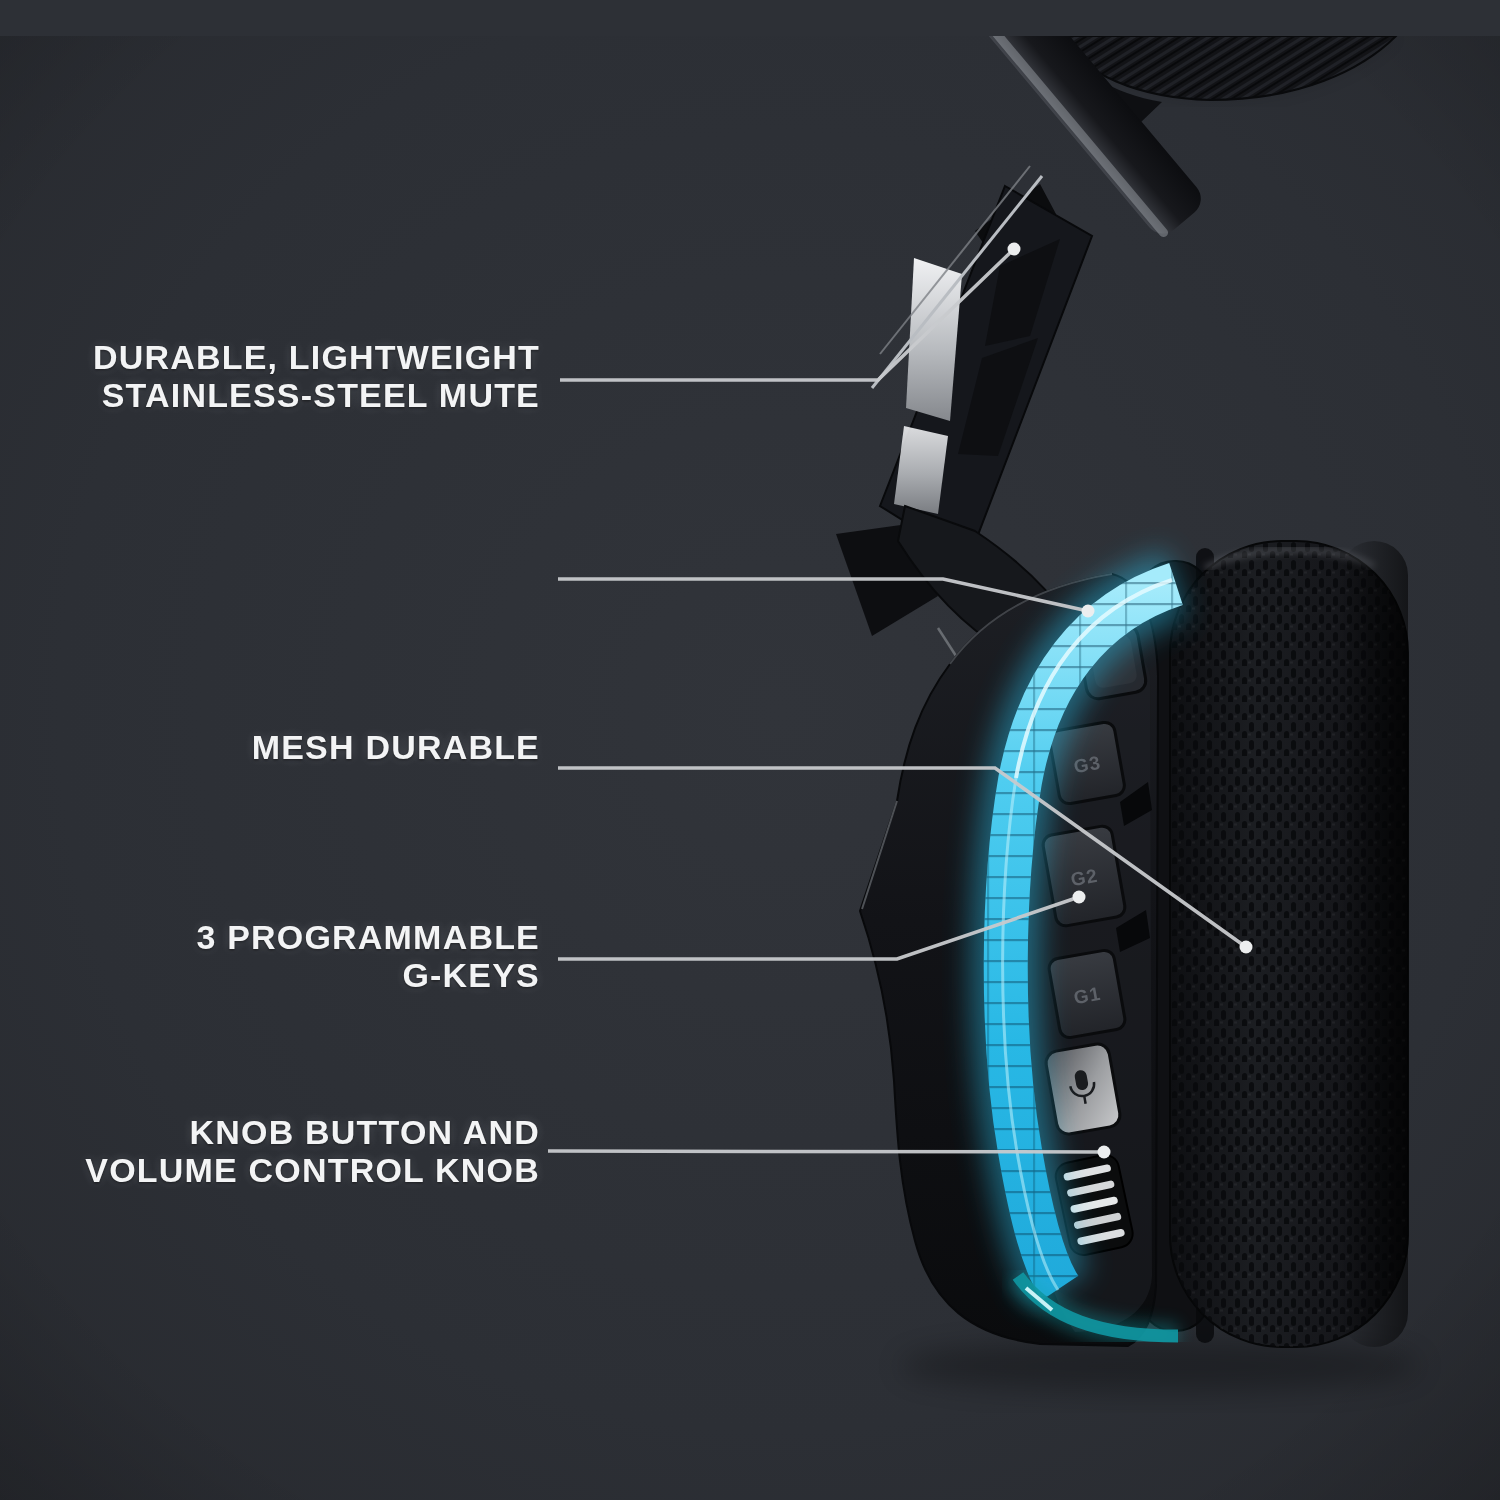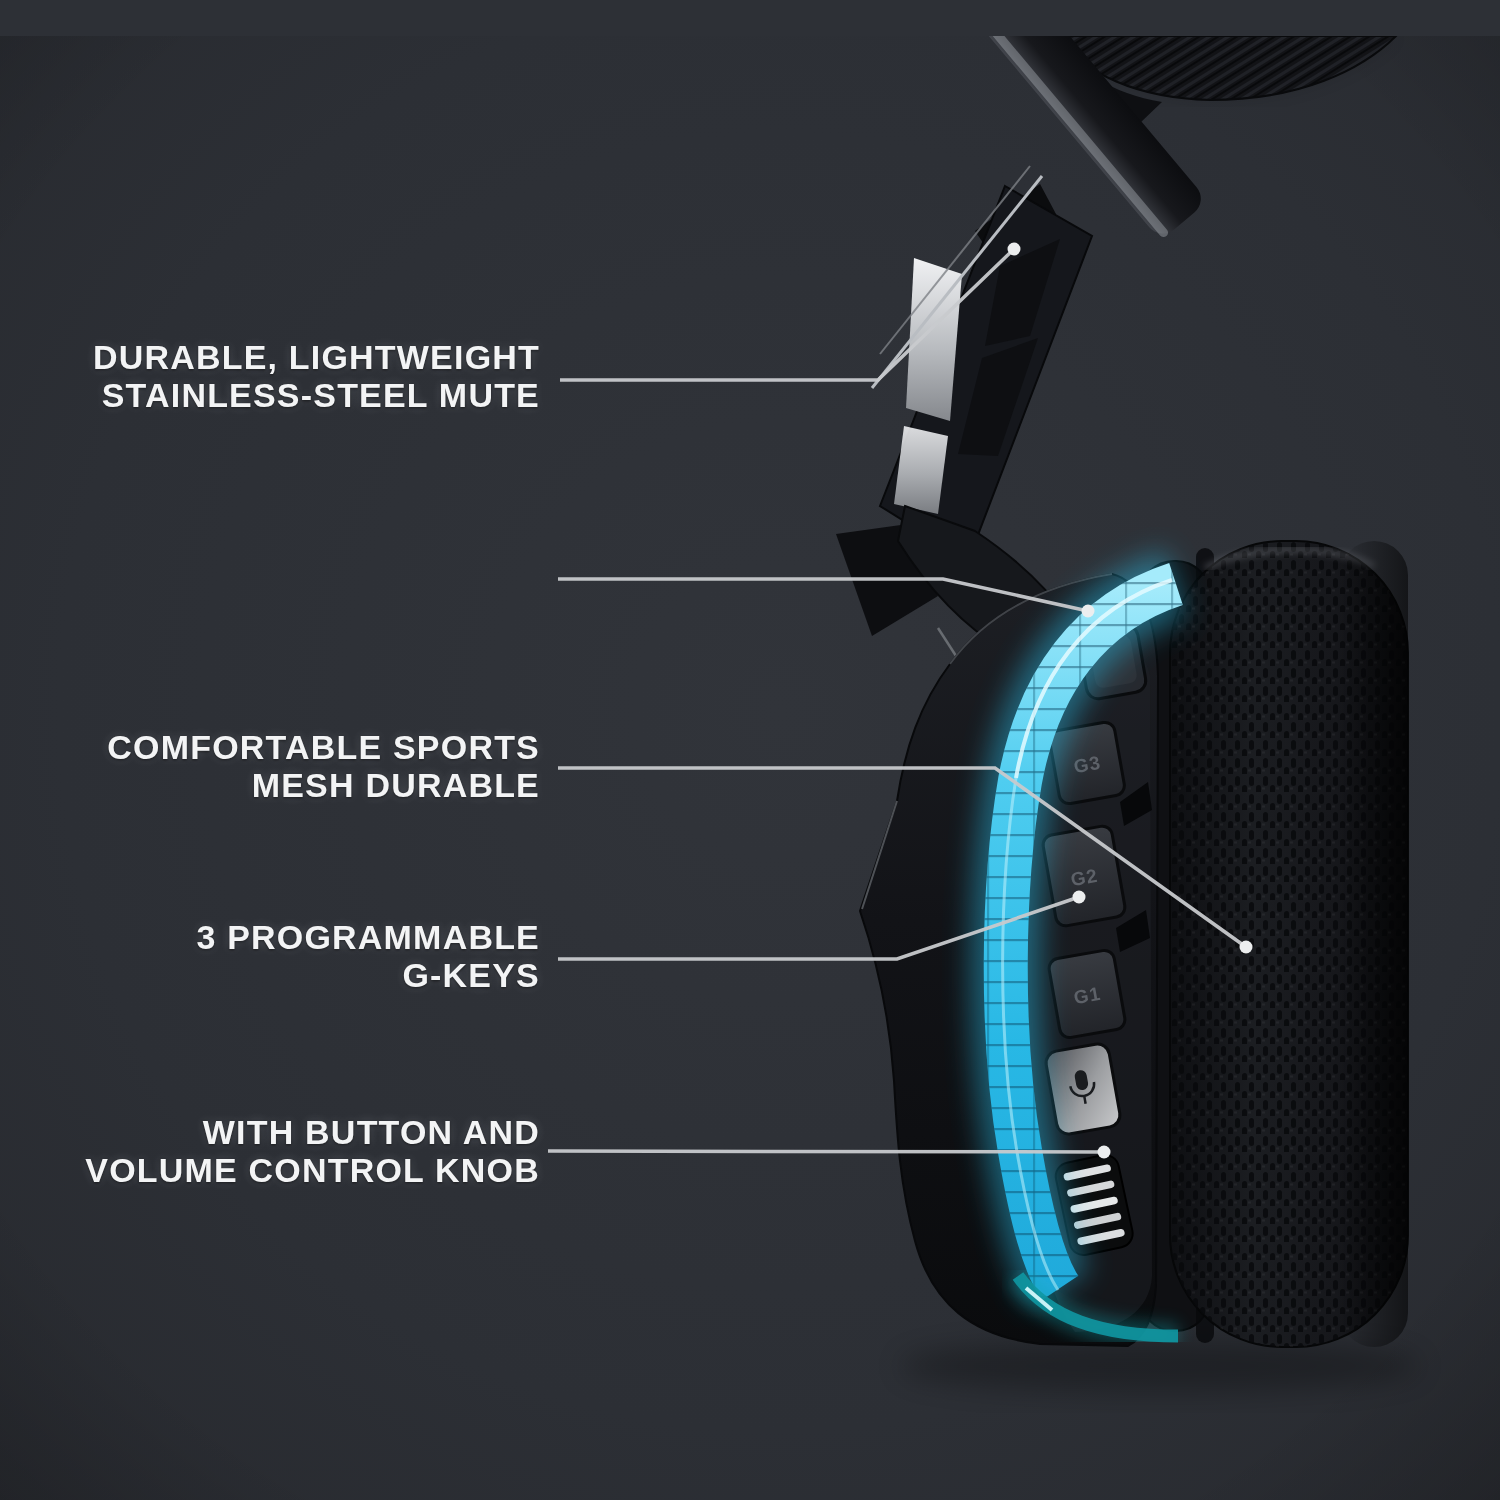--- a/index.html
+++ b/index.html
@@ -220,25 +220,24 @@
     <circle cx="1079" cy="861" r="6.5"></circle>
     <circle cx="1104" cy="1116" r="6.5"></circle>
   </g>
 </svg>
 
 <div class="callout" style="top:302px">
   <span>DURABLE, LIGHTWEIGHT</span>
   <span>STAINLESS-STEEL MUTE</span>
 </div>
 <div class="callout" style="top:692px">
-  <span>COMFORTABLE SPORTS</span>
   <span>MESH DURABLE</span>
 </div>
 <div class="callout" style="top:882px">
   <span>3 PROGRAMMABLE</span>
   <span>G-KEYS</span>
 </div>
 <div class="callout" style="top:1077px">
-  <span>WITH BUTTON AND</span>
+  <span>KNOB BUTTON AND</span>
   <span>VOLUME CONTROL KNOB</span>
 </div>
 
 </div>
 
 </body></html>

